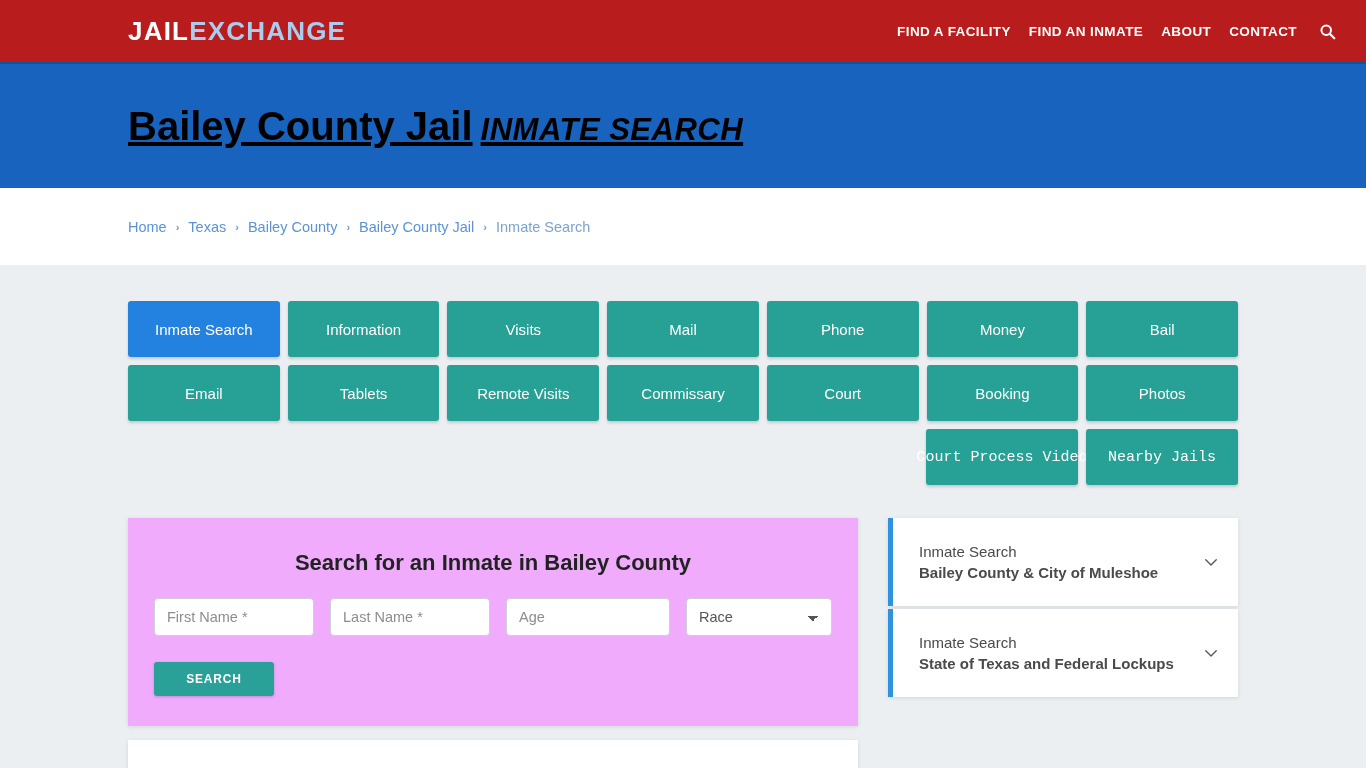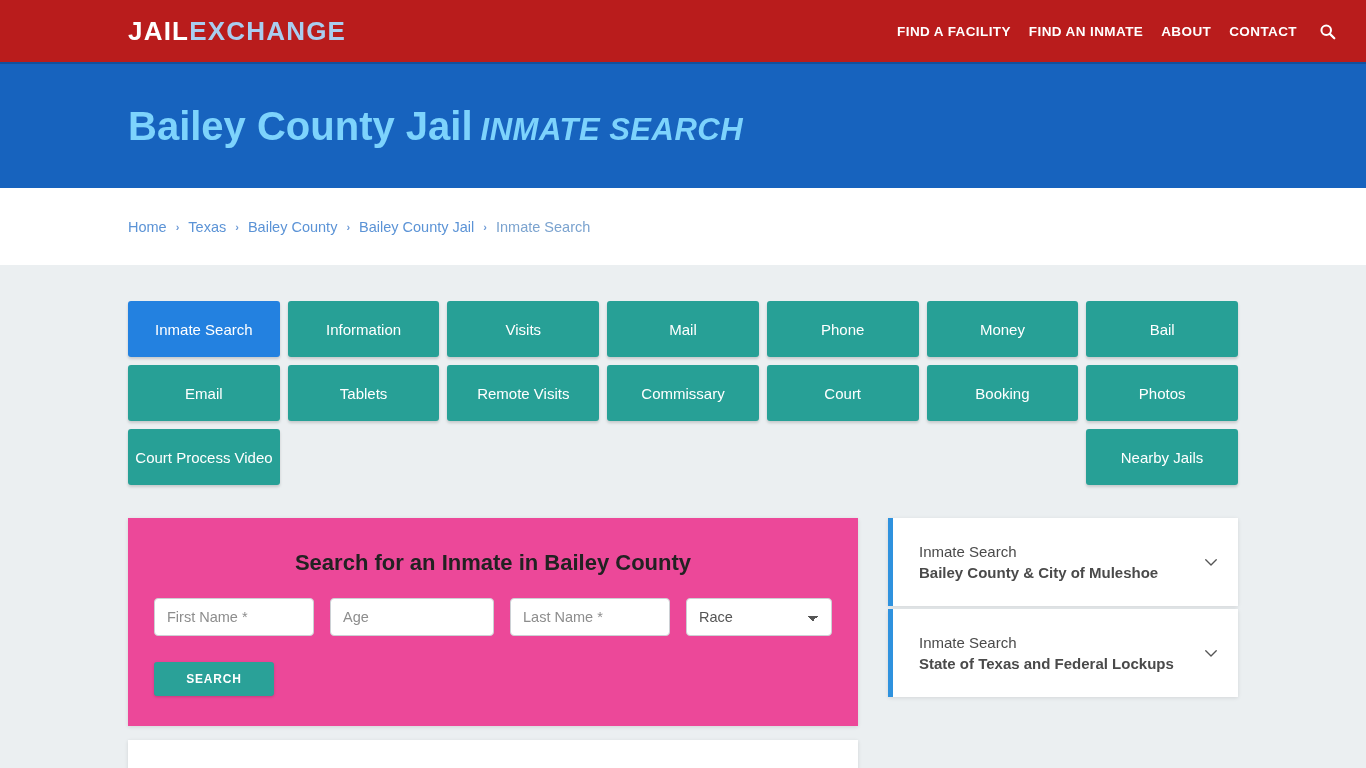--- a/index.html
+++ b/index.html
@@ -55,25 +55,26 @@
 
   
   .hero {
     background: #1763be;
     height: 124px;
     display: flex;
     align-items: center;
     padding-left: 128px;
   }
   .hero-title {
-    color: #7dd3fc;
+    color: #000000;
     font-size: 40px;
     font-weight: bold;
     line-height: 1;
     white-space: nowrap;
+    text-decoration: underline;
   }
   .hero-title .hero-sub {
     font-style: italic;
     font-size: 31px;
     font-weight: bold;
     letter-spacing: .5px;
     margin-left: 8px;
   }
 
   
@@ -134,37 +135,38 @@
     box-shadow: 0 2px 3px rgba(0,0,0,.16);
     display: flex;
     align-items: center;
     justify-content: center;
     white-space: nowrap;
     overflow: visible;
   }
   .tab-btn.active { background: #2381e0; }
   .tab-row-last {
     display: flex;
-    justify-content: space-between;
-    gap: 20px;
+    justify-content: flex-end;
+    gap: 8px;
+    font-family: Liberation Mono, monospace;
   }
   .tab-row-last .tab-btn { width: 152px; }
 
   
   .lower {
     display: flex;
     gap: 30px;
     margin-top: 33px;
     align-items: flex-start;
   }
   .col-left { width: 730px; }
   .col-right { width: 350px; }
 
   .card {
-    background: #ec4899;
+    background: #f0abfc;
     box-shadow: 0 1px 4px rgba(0,0,0,.11);
     padding: 26px 26px 30px 26px;
   }
   .card-title {
     text-align: center;
     font-size: 22px;
     font-weight: bold;
     color: #222222;
     margin: 6px 0 22px 0;
   }
@@ -321,22 +323,22 @@
       <button class="tab-btn">Nearby Jails</button>
     </div>
 
     <div class="lower">
 
       <div class="col-left">
         <div class="card">
           <div class="card-title">Search for an Inmate in Bailey County</div>
           <div class="search-form">
             <input class="field field-first" type="text" placeholder="First Name *" style="">
+            <input class="field field-last" type="text" placeholder="Last Name *" style="">
             <input class="field field-age" type="text" placeholder="Age" style="">
-            <input class="field field-last" type="text" placeholder="Last Name *" style="">
             <select class="field field-race">
               <option>Race</option>
             </select>
           </div>
           <button class="search-submit">SEARCH</button>
         </div>
         <div class="card-secondary"></div>
       </div>
 
       <div class="col-right">

